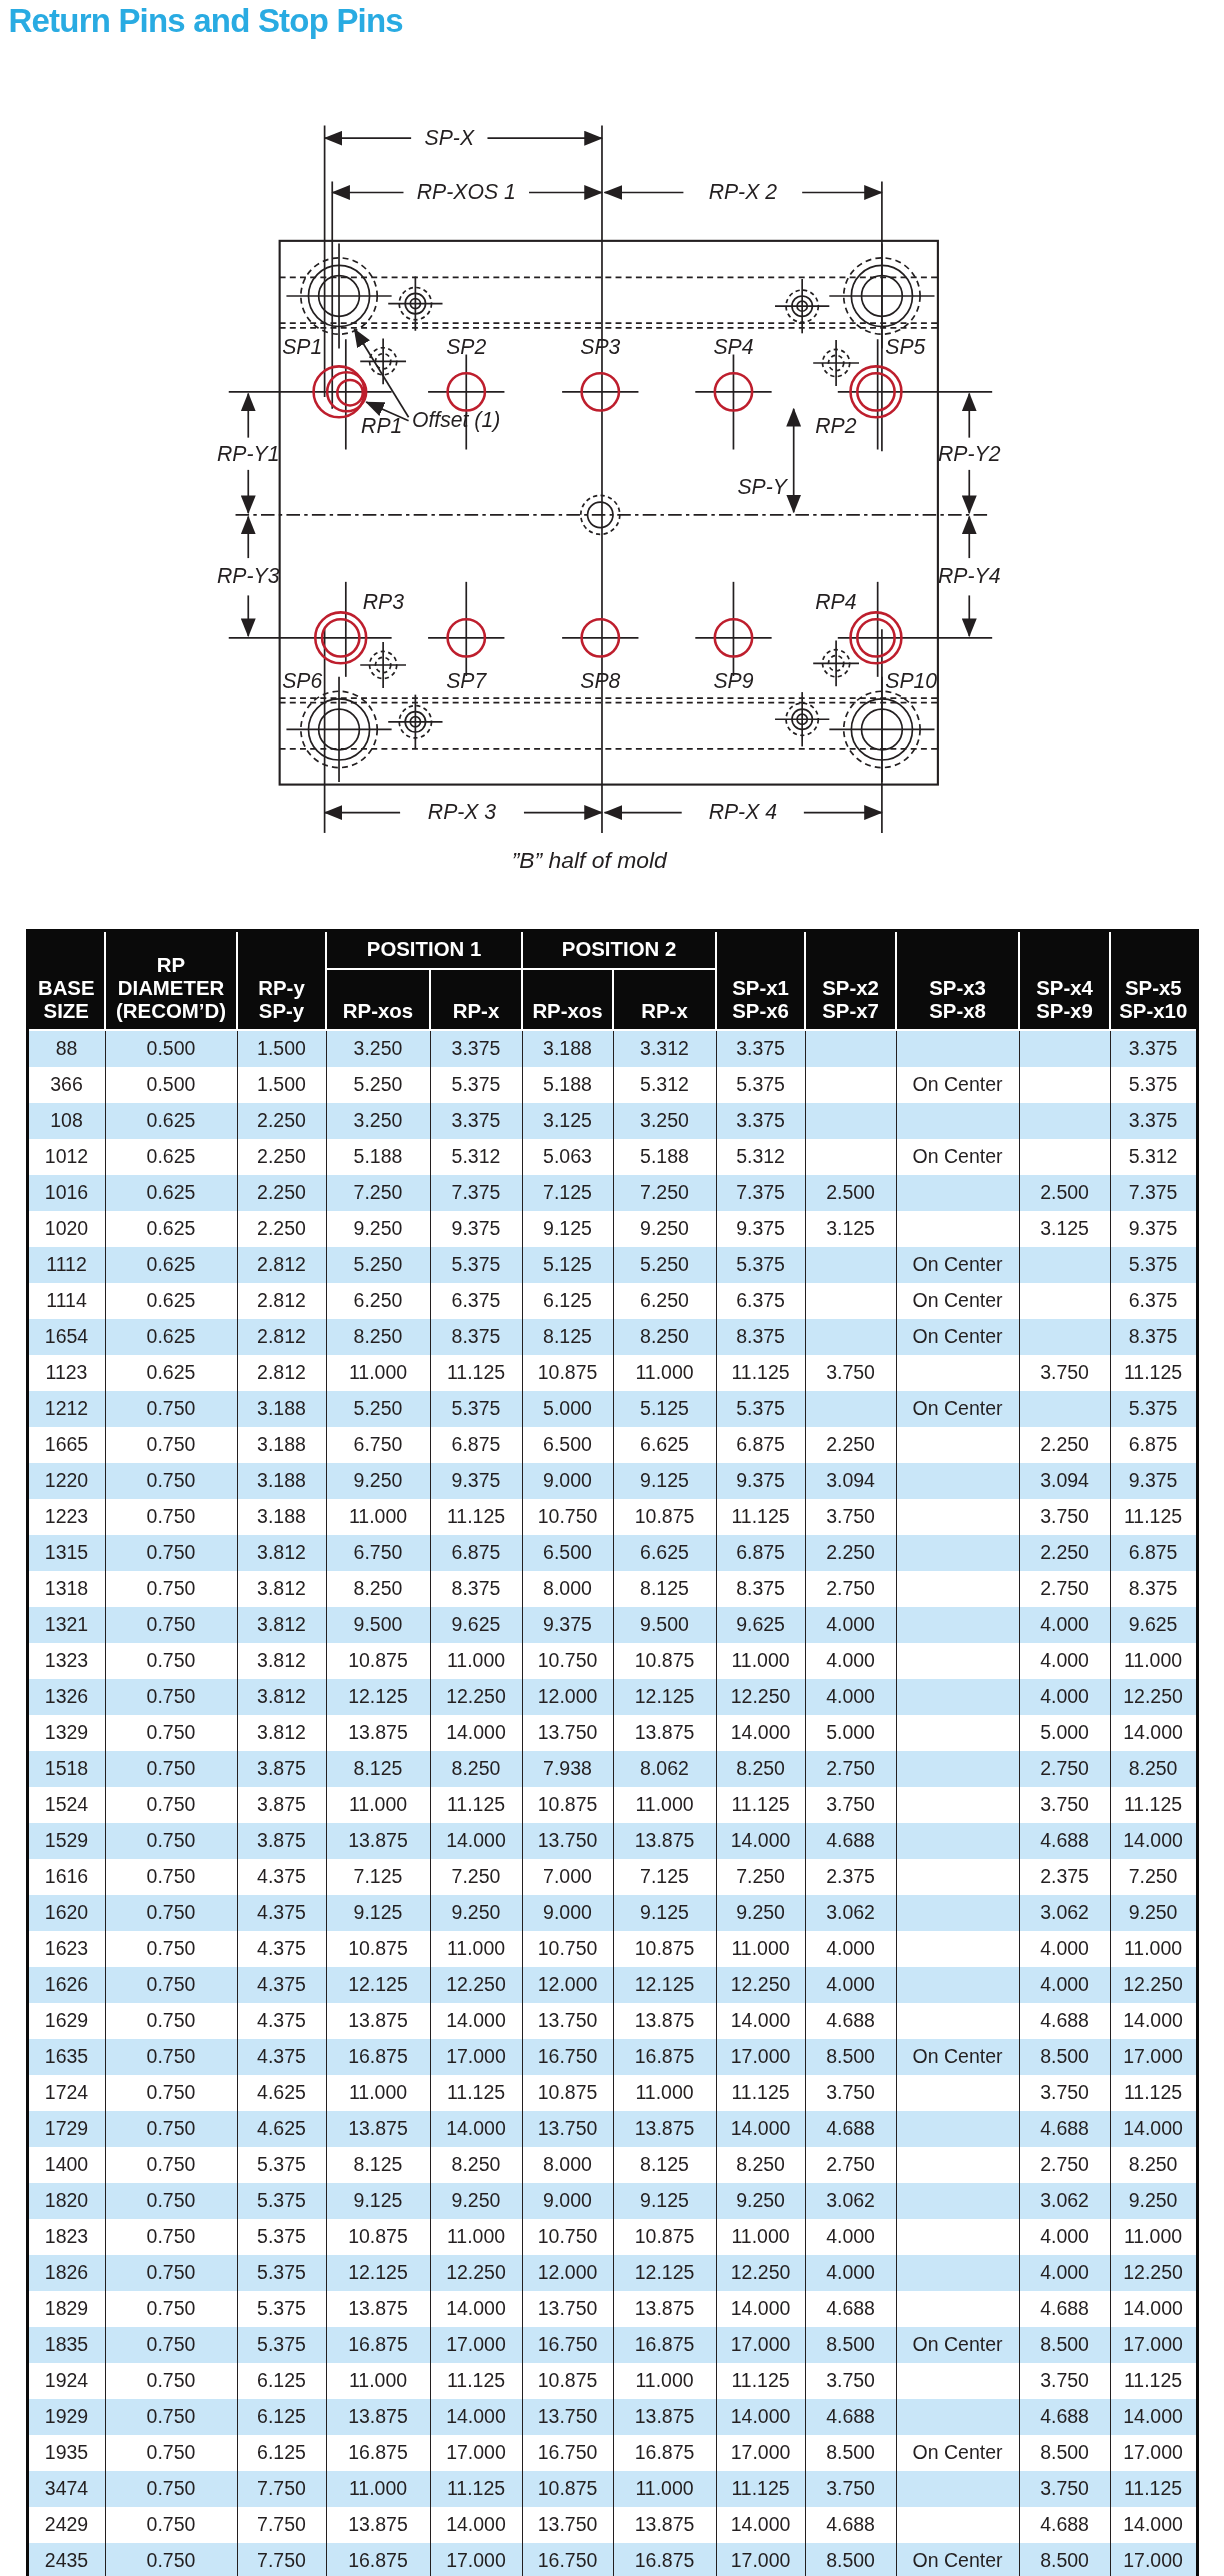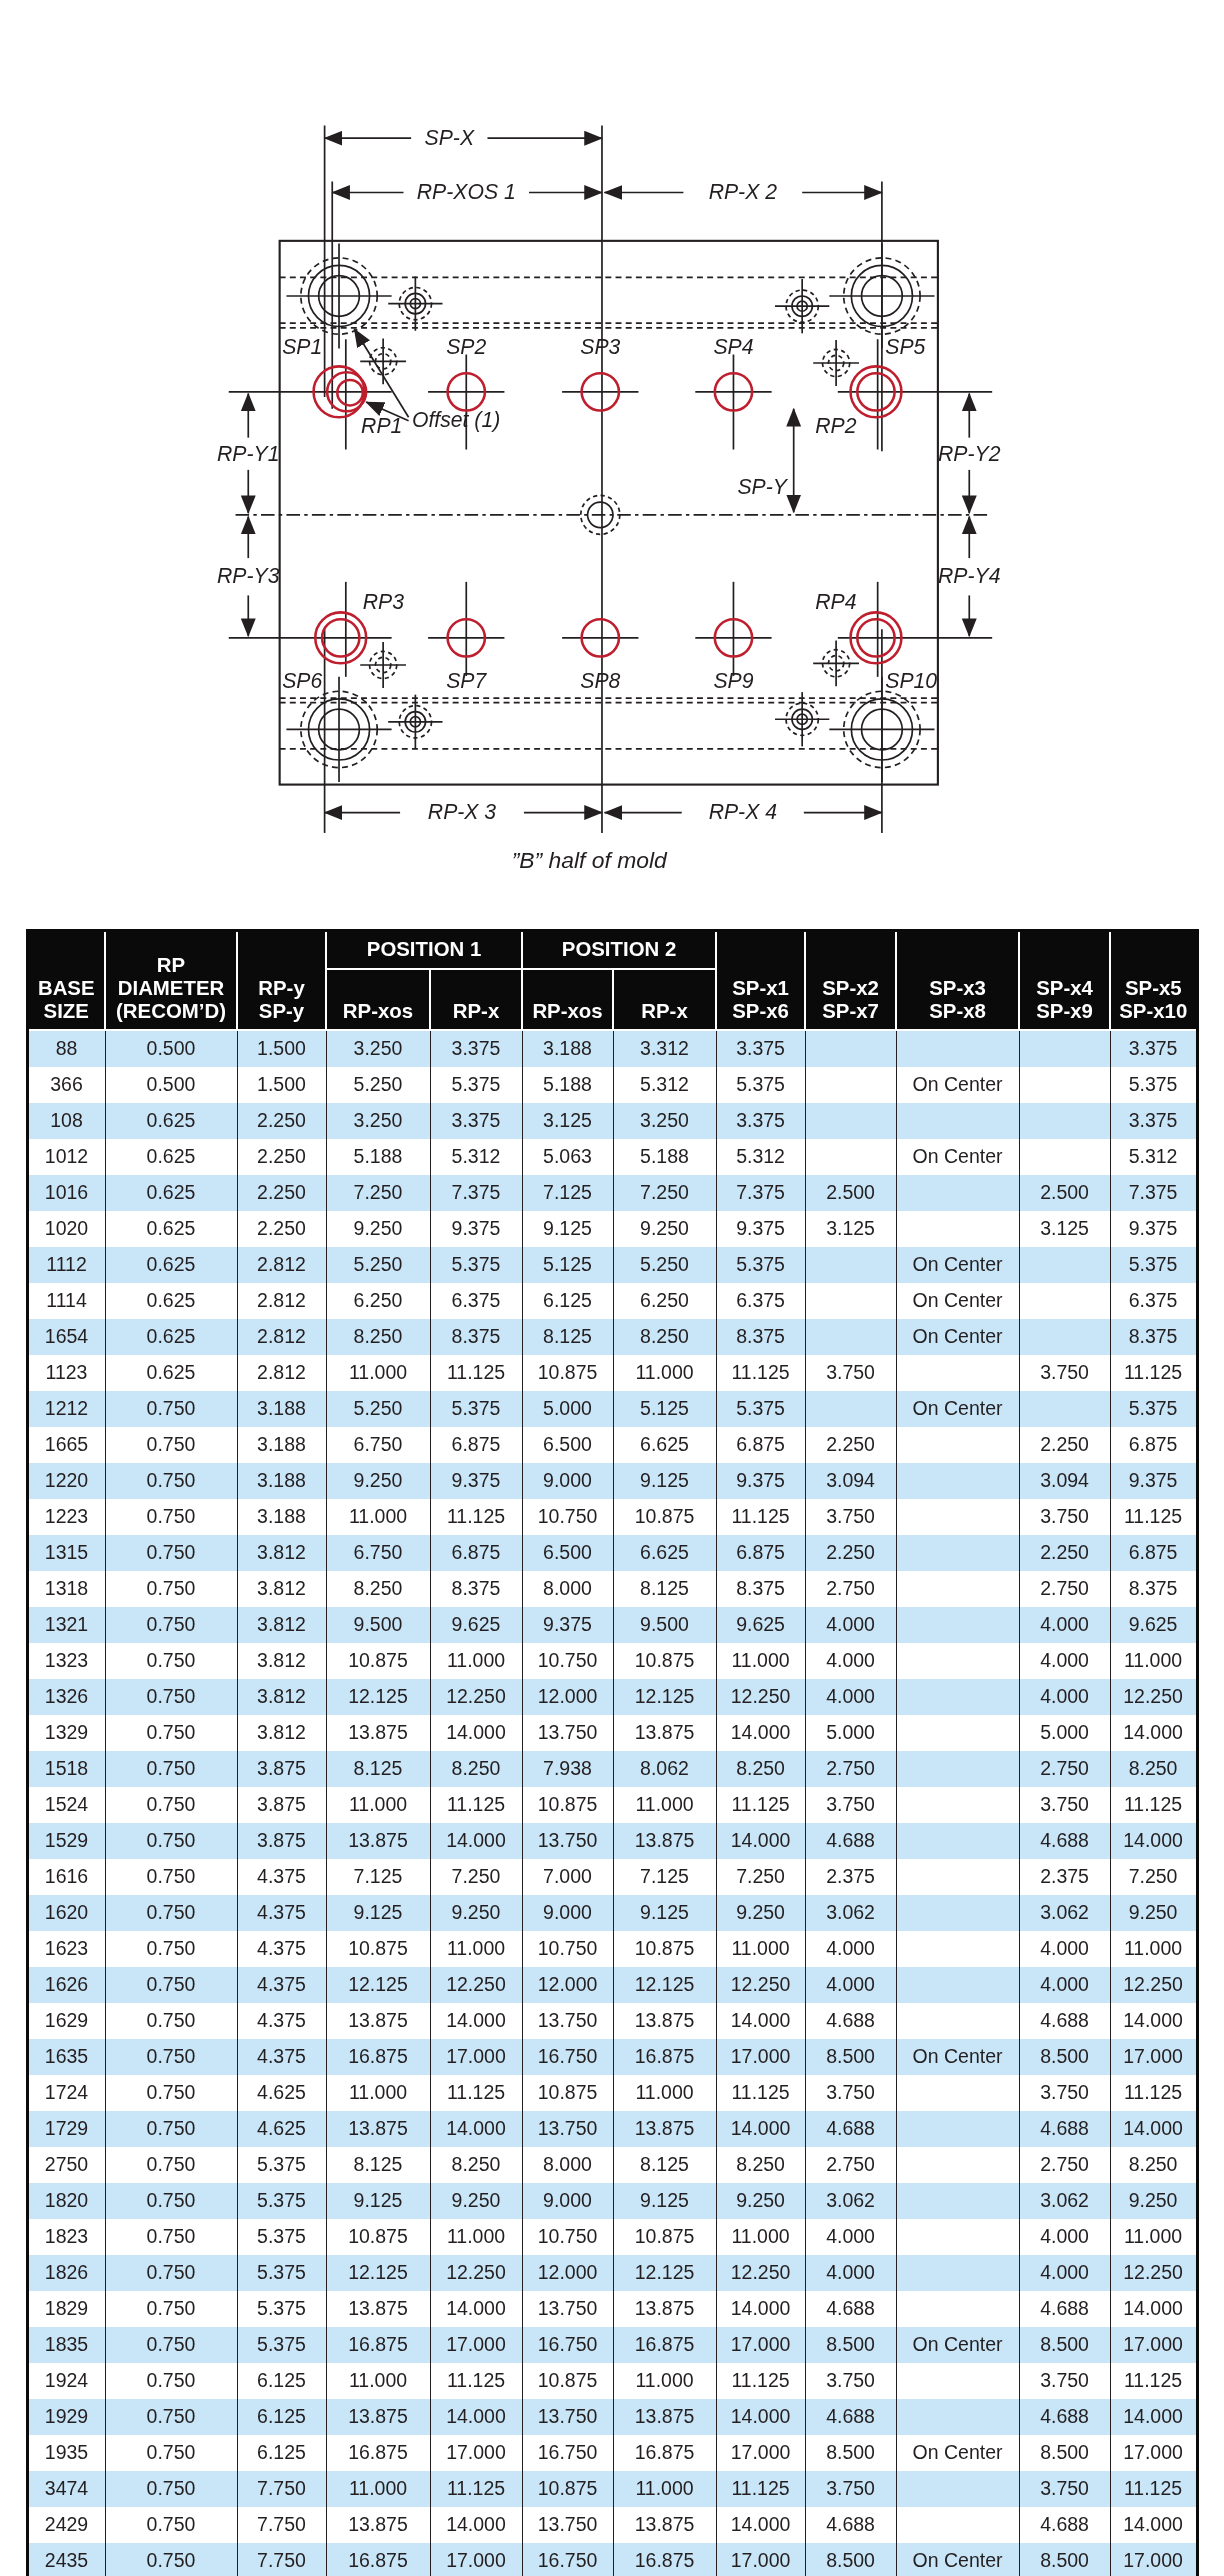--- a/index.html
+++ b/index.html
@@ -30,20 +30,21 @@
   table.pins td{height:36px;padding:0;text-align:center;font-size:19.5px;
         color:#231f20;border-left:1.7px solid #231f20;border-right:1.7px solid #231f20;}
   table.pins tbody tr:nth-child(odd){background:#c9e6f8;}
   table.pins tbody tr:nth-child(even){background:#ffffff;}
 </style>
 </head>
 <body>
 
 <div id="page">
 
+  <h1 class="page-title">Return Pins and Stop Pins</h1>
 
   <div class="diagram-wrap">
   <svg width="967" height="819" viewBox="0 0 1140 965">
     <defs>
       <marker id="arr" viewBox="0 0 10 8" refX="9.5" refY="4" markerWidth="11" markerHeight="9" orient="auto-start-reverse">
         <path d="M0,0 L10,4 L0,8 z" fill="#231f20"></path>
       </marker>
     </defs>
 
     <g>
@@ -762,21 +763,21 @@
           <td>14.000</td>
           <td>13.750</td>
           <td>13.875</td>
           <td>14.000</td>
           <td>4.688</td>
           <td></td>
           <td>4.688</td>
           <td>14.000</td>
         </tr>
         <tr>
-          <td>2750</td>
+          <td>1400</td>
           <td>0.750</td>
           <td>5.375</td>
           <td>8.125</td>
           <td>8.250</td>
           <td>8.000</td>
           <td>8.125</td>
           <td>8.250</td>
           <td>2.750</td>
           <td></td>
           <td>2.750</td>

